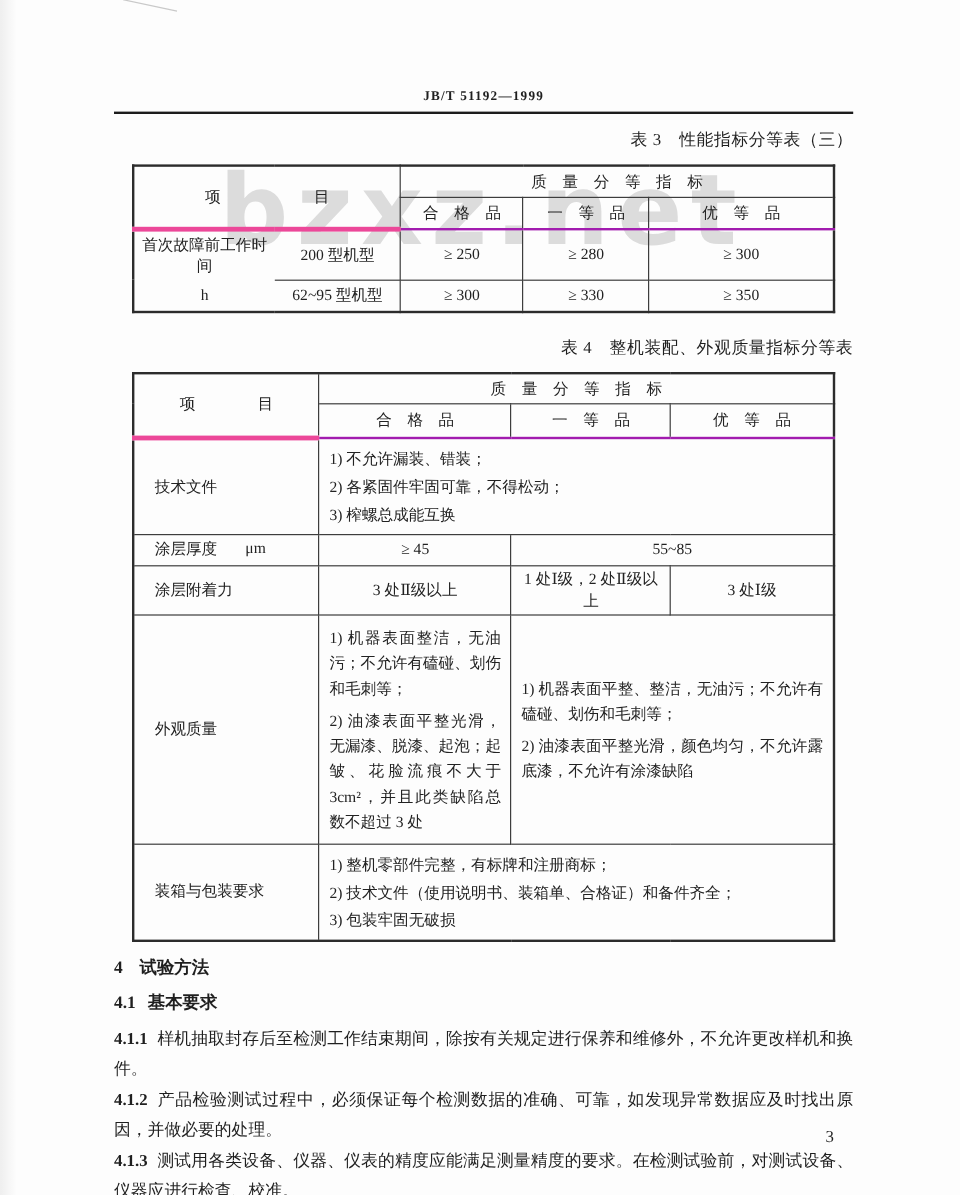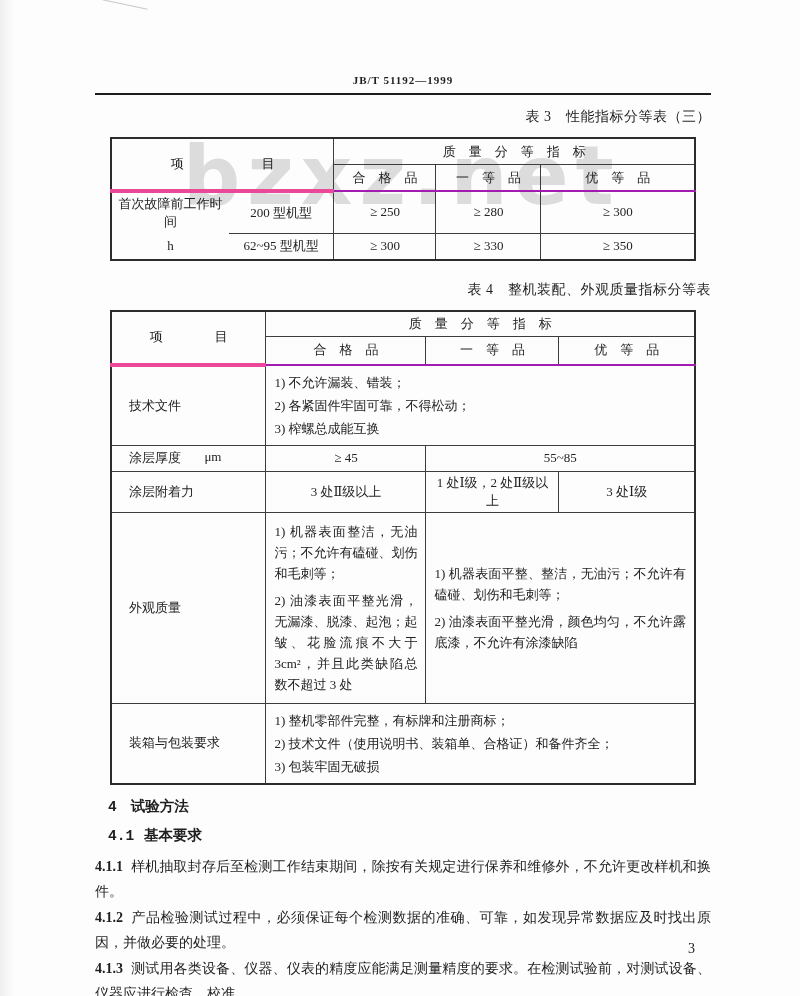--- a/index.html
+++ b/index.html
@@ -60,22 +60,22 @@
   .t3 td{height:21px;}
   .t4 td.item{padding-left:17px;}
   .txt{padding:2px 8px;text-align:justify;}
   .txt div{line-height:17px;margin:6px 0;}
   .wrap div{line-height:21px;margin:6px 0;}
   .unitcell{display:flex;justify-content:space-between;padding-right:40px;}
   .t4 .row-thin td{height:21px;margin-left:20px;}
 
   .sec{margin-top:12px;font-size:14px;}
   .sec-h{
-    font-family:Liberation Mono, monospace;
-    font-weight:bold;font-size:14.5px;margin:10px 0 9px 13px;
+    font-family:Liberation Serif, serif;
+    font-weight:bold;font-size:14.5px;margin:10px 0 9px 0;
   }
   .sec-h .num{margin-right:14px;}
   .clause-h .num{margin-right:10px;}
   .para{
     line-height:25.5px;text-align:justify;margin:0;
   }
   .para b{margin-right:8px;}
   .pageno{
     position:absolute;left:688px;top:941px;font-size:14px;z-index:1;
   }

